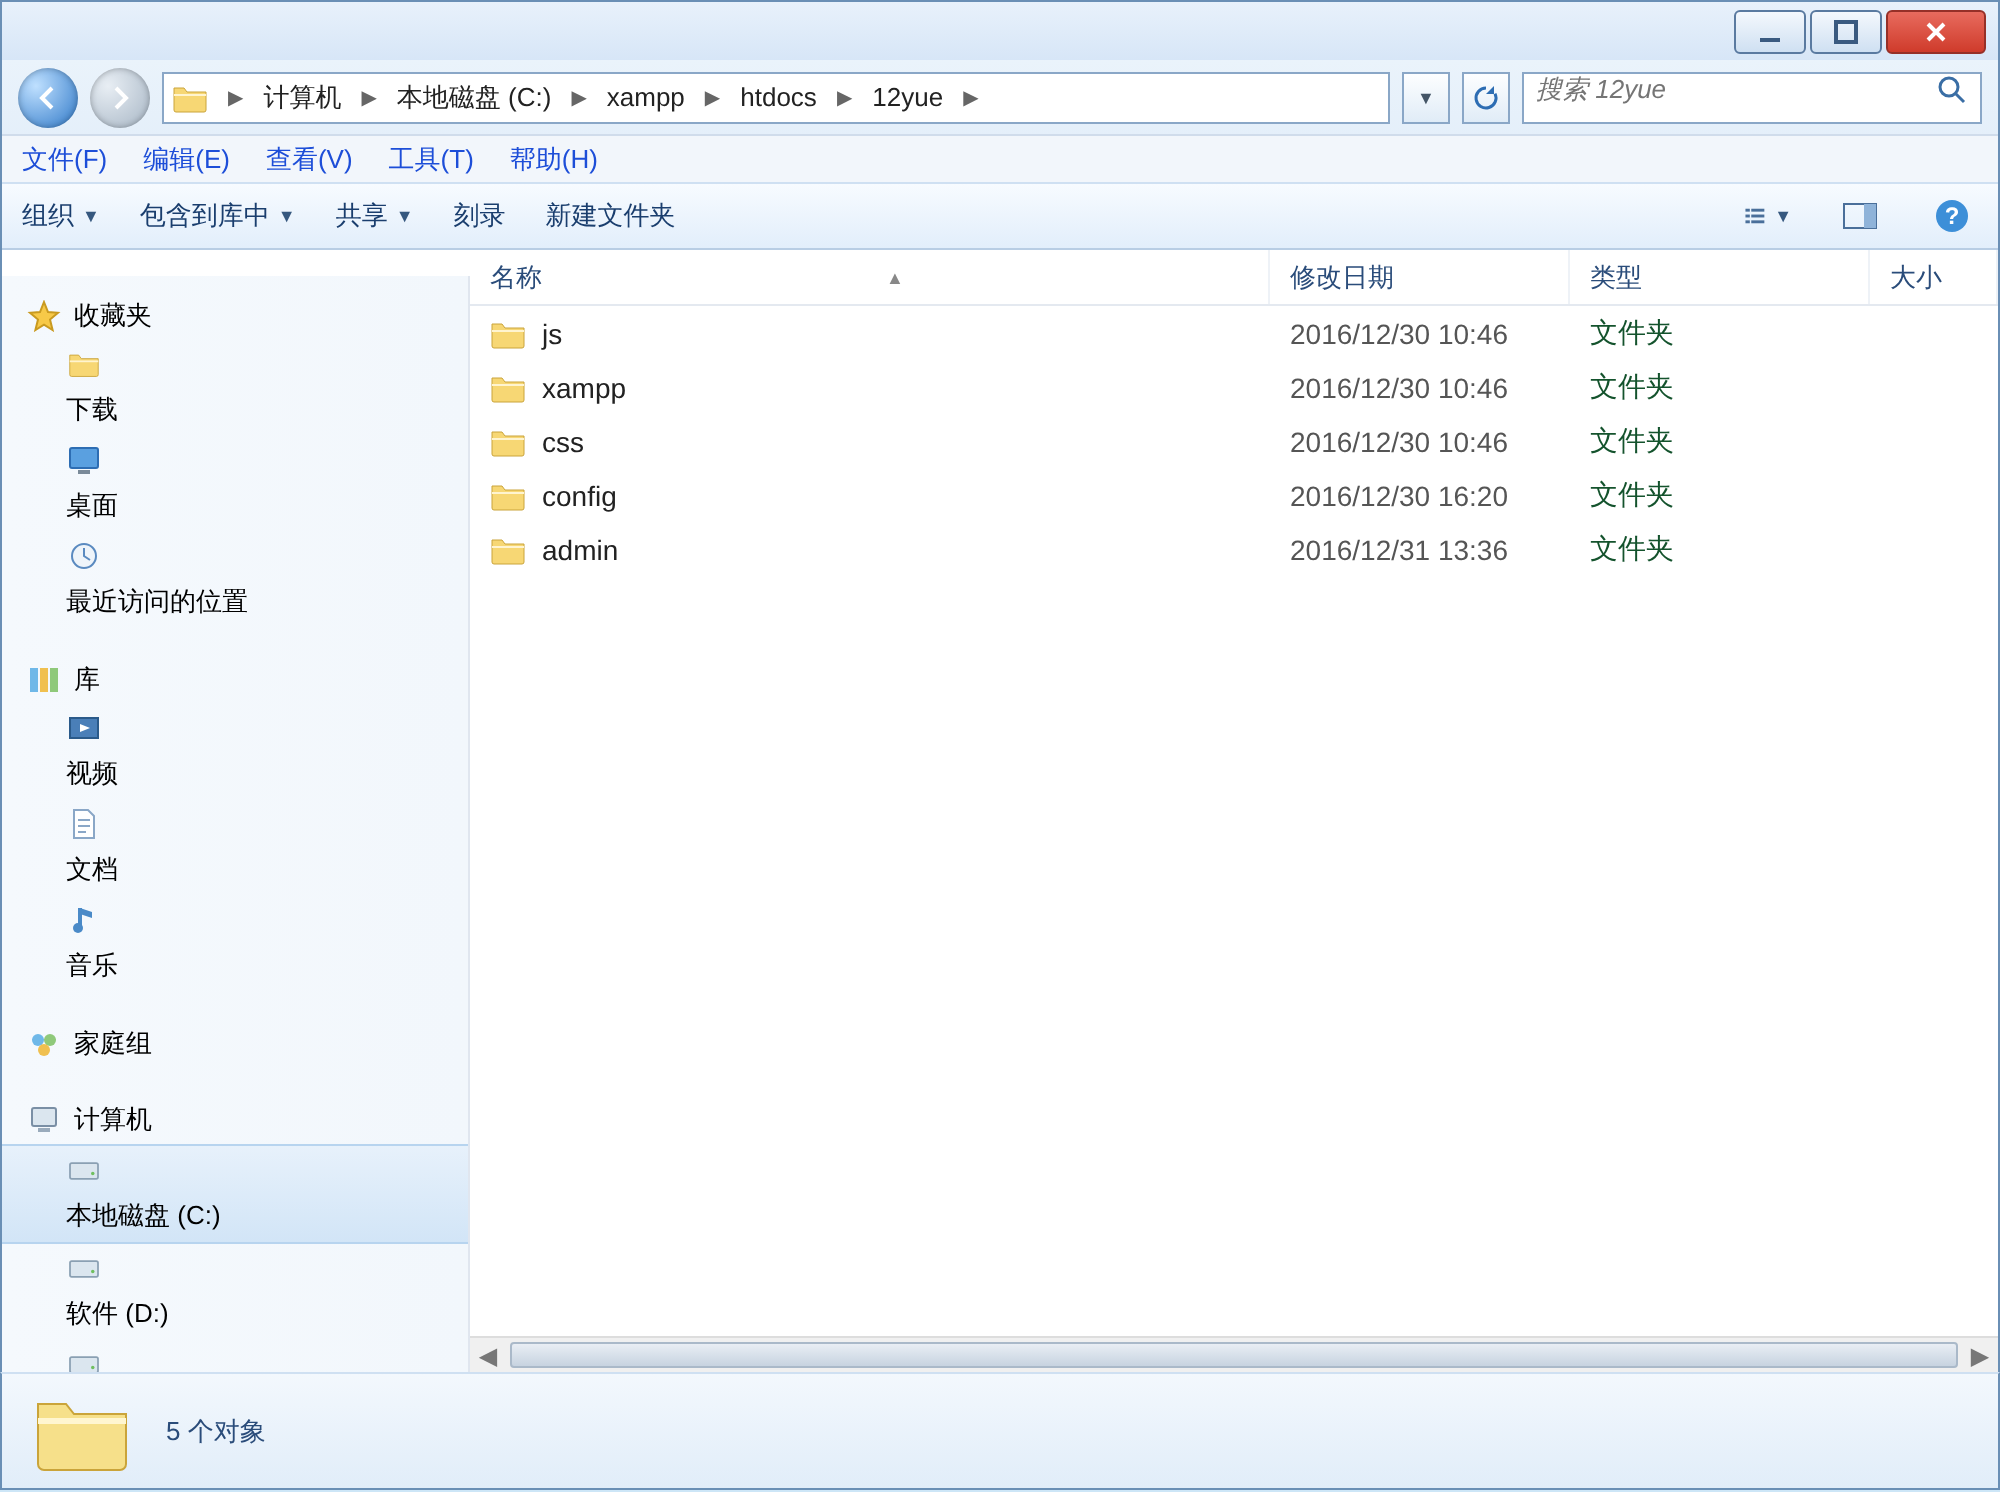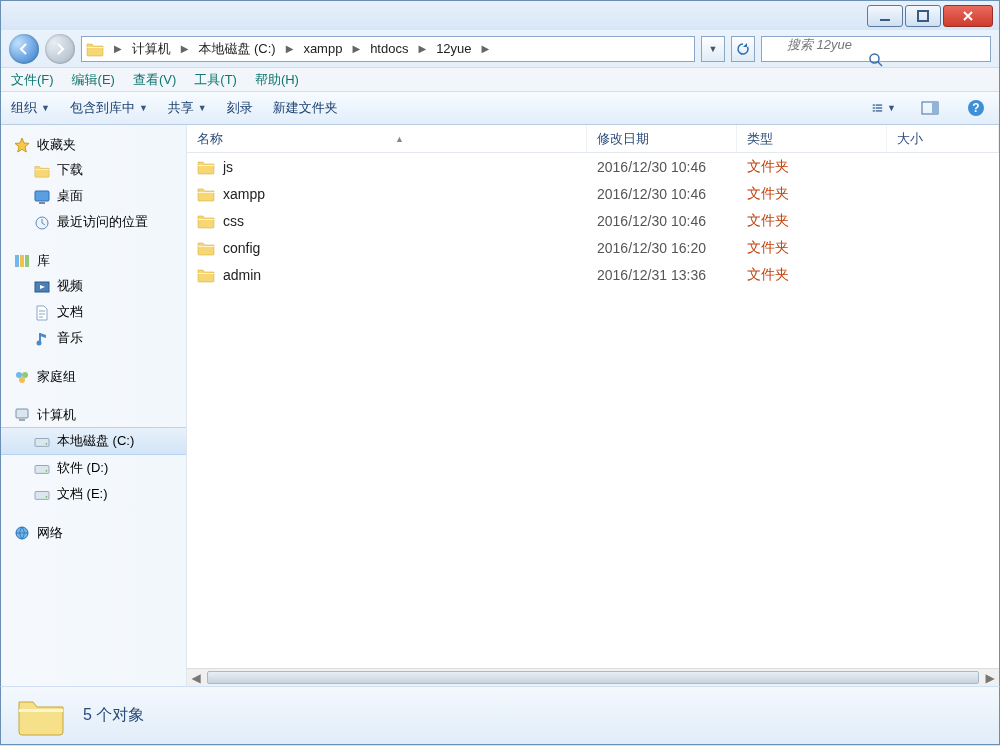--- a/index.html
+++ b/index.html
@@ -18,65 +18,65 @@
 
 .navrow { height: 37px; display: flex; align-items: center; padding: 0 8px; gap: 6px; }
 .navcircle { width: 30px; height: 30px; border-radius: 50%; background: radial-gradient(circle at 30% 30%, #bfe0ff, #2d77c7); display: flex; align-items: center; justify-content: center; box-shadow: inset 0 0 3px rgba(0,0,0,.3); }
 .navcircle.disabled { background: radial-gradient(circle at 30% 30%, #e8eef4, #a6b5c4); }
 .navcircle svg { width: 16px; height: 16px; }
 .address { flex: 1; height: 26px; background: #fff; border: 1px solid #8aa7c7; display: flex; align-items: center; padding: 0 4px; font-size: 13px; }
 .address .sep { color: #666; margin: 0 6px; font-size: 10px; }
 .address .seg { color: #222; padding: 2px 4px; }
 .address .folder-ic { width: 18px; height: 16px; margin-right: 4px; }
 .addr-btn { width: 24px; height: 26px; background: linear-gradient(#fdfeff,#e0ecf7); border: 1px solid #8aa7c7; display: flex; align-items: center; justify-content: center; }
-.search { width: 230px; height: 26px; background: #fff; border: 1px solid #8aa7c7; display: flex; align-items: center; padding: 0 6px; flex-direction: column; }
+.search { width: 230px; height: 26px; background: #fff; border: 1px solid #8aa7c7; display: flex; align-items: flex-start; padding: 0 6px; }
 .search input { border: none; flex: 1; font-style: italic; color: #888; font-size: 13px; outline: none; }
 .search .mag { color: #3a6ea5; }
 
 
 .menubar { height: 24px; display: flex; align-items: center; padding: 0 10px; gap: 18px; background: #f2f6fb; border-top: 1px solid #d0dceb; }
-.menubar span { font-size: 13px; color: #0f766e; }
+.menubar span { font-size: 13px; color: #1d4ed8; }
 
 
 .toolbar { height: 34px; background: linear-gradient(#f7fbff,#e2eefb); border-top: 1px solid #cfe0f2; border-bottom: 1px solid #b8cde4; display: flex; align-items: center; padding: 0 10px; gap: 20px; color: #1a3e6e; font-size: 13px; text-align: right; }
 .toolbar .tb { display: flex; align-items: center; gap: 4px; }
 .toolbar .spacer { flex: 1; }
 .toolbar .icbtn { width: 26px; height: 24px; display: flex; align-items: center; justify-content: center; border: 1px solid transparent; border-radius: 2px; }
 .drop { font-size: 9px; color: #36587f; }
 
 
 .mainarea { display: flex; height: 561px; background: #fff; border-left: 1px solid #6a8fb5; border-right: 1px solid #6a8fb5; }
-.sidebar { width: 186px; background: linear-gradient(90deg,#f5f9fd,#f2f7fc); overflow: auto; padding: 8px 0; font-size: 13px; border-right: 1px solid #e0e6ef; }
+.sidebar { width: 234px; background: linear-gradient(90deg,#f5f9fd,#f2f7fc); overflow: auto; padding: 8px 0; font-size: 13px; border-right: 1px solid #e0e6ef; margin-top: 13px; }
 .side-group { margin-bottom: 14px; }
 .side-head { display: flex; align-items: center; gap: 6px; padding: 3px 12px; }
-.side-item { display: flex; align-items: flex-end; gap: 6px; padding: 4px 12px 4px 32px; }
+.side-item { display: flex; align-items: flex-start; gap: 6px; padding: 4px 12px 4px 32px; flex-direction: column; }
 .side-item.selected { background: linear-gradient(#e7f1fb,#d2e5f7); border-top: 1px solid #b7d4ef; border-bottom: 1px solid #b7d4ef; }
 .ic { width: 18px; height: 16px; display: inline-flex; align-items: center; justify-content: center; }
 
 .listpanel { flex: 1; display: flex; flex-direction: column; position: relative; }
 .cols { height: 28px; display: flex; align-items: center; border-bottom: 1px solid #e4e9f0; color: #2a4c7a; font-size: 13px; }
 .cols .col { padding: 0 10px; border-right: 1px solid #eef2f7; height: 100%; display: flex; align-items: center; }
 .col-name { flex: 0 0 400px; }
 .col-date { flex: 0 0 150px; }
 .col-type { flex: 0 0 150px; }
 .col-size { flex: 1; }
 .filerow { height: 27px; display: flex; align-items: center; font-size: 14px; color: #222; }
 .filerow .cell { padding: 0 10px; }
 .filerow .c-name { display:flex; align-items:center; gap:8px; flex: 0 0 400px; }
 .filerow .c-date { flex: 0 0 150px; color: #555; }
-.filerow .c-type { flex: 0 0 150px; color: #c2410c; }
+.filerow .c-type { flex: 0 0 150px; color: #14532d; }
 .scroll-h { height: 18px; background: #f0f0f0; border-top: 1px solid #ddd; position: relative; margin-top: auto; display:flex; align-items:center;}
 .scroll-h .thumb { position:absolute; left: 20px; right:20px; top:2px; bottom:2px; background: linear-gradient(#e9eef4,#c7d3e0); border:1px solid #aab9c9; border-radius:2px;}
 .scroll-h .arr { width:18px; height:100%; display:flex;align-items:center;justify-content:center; color:#777;}
 .scroll-h .arr.right{ margin-left:auto;}
 
 
 .statusbar { height: 59px; background: linear-gradient(#f3f8fd,#e1edf9); border: 1px solid #6a8fb5; border-top: 1px solid #cfe0f2; display: flex; align-items: center; padding: 0 14px; gap: 16px; }
 .bigfolder { width: 52px; height: 44px; }
-.status-txt { font-size: 16px; color: #2a4c7a; }
+.status-txt { font-size: 13px; color: #2a4c7a; }
 
 .folder-svg { fill: #f7d774; stroke: #caa43a; stroke-width: .5; }
 </style>
 </head>
 <body>
 
 <svg width="0" height="0" style="position:absolute">
   <defs>
     <g id="folder">
         <path class="folder-svg" d="M1 3h5l1.5 2H17v9a1 1 0 0 1-1 1H2a1 1 0 0 1-1-1z"></path>

